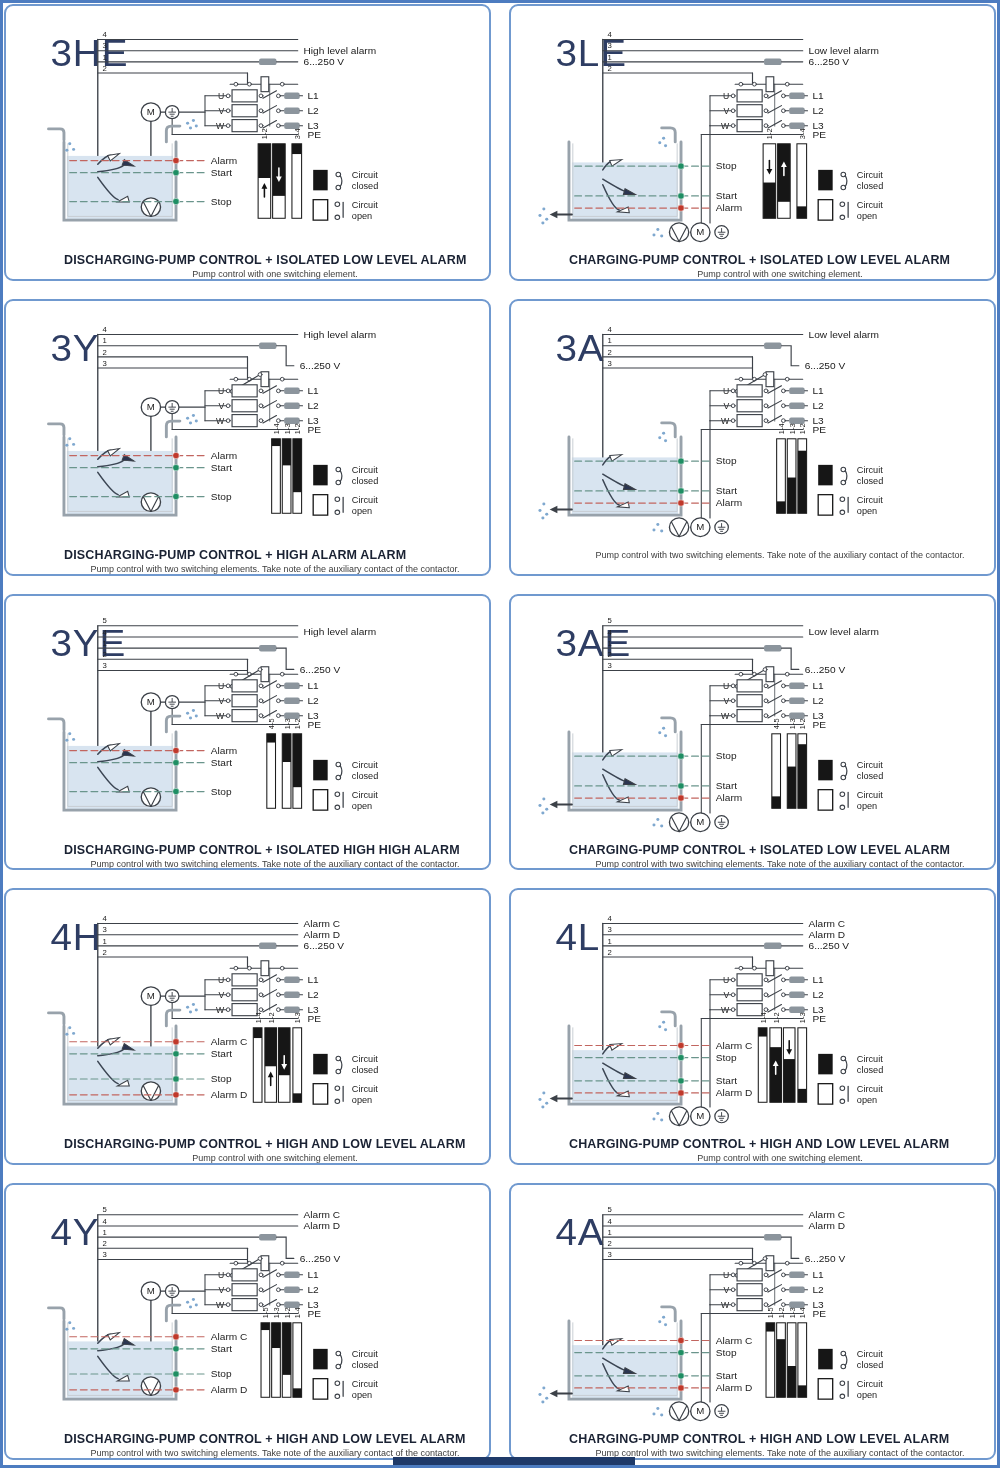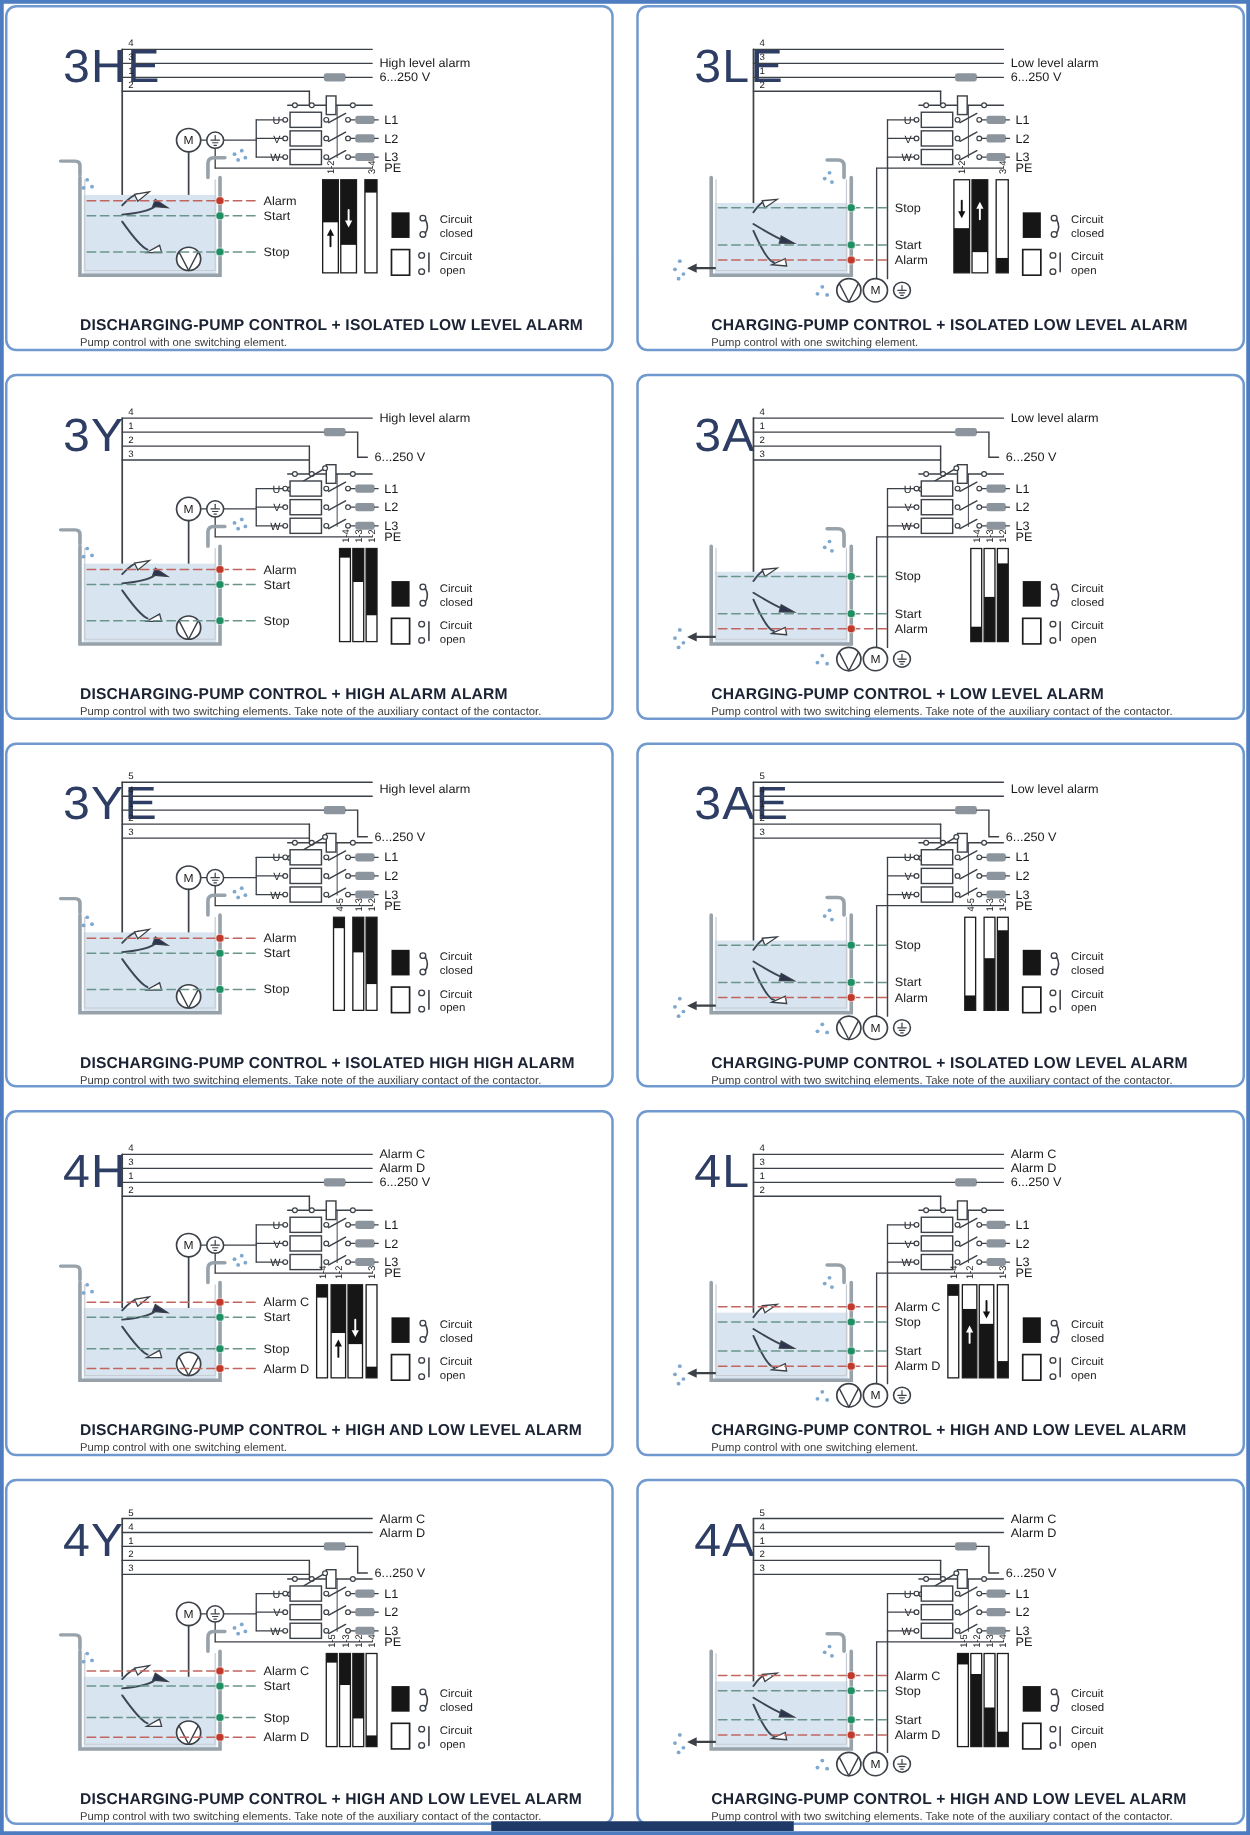--- a/index.html
+++ b/index.html
@@ -13,21 +13,21 @@
     grid-template-columns:1fr 1fr;grid-template-rows:repeat(5,1fr);
     gap:16px;
   }
   .panel{
     position:relative;border:2px solid #7099cf;border-radius:9px;margin:1px;background:#fff;overflow:hidden;
   }
   .panel svg.diag{position:absolute;left:0;top:0;width:100%;height:100%;}
   svg text{font-family:"Liberation Sans",sans-serif;}
   .caption{position:absolute;left:58px;top:247px;right:3px;z-index:3;}
   .caption h3{margin:0;font-size:12.5px;font-weight:bold;color:#1a2233;letter-spacing:.15px;white-space:nowrap;}
-  .caption p{margin:2px 0 0 0;font-size:9px;color:#3c3c3c;white-space:nowrap;}
+  .caption p{margin:2px 0 0 0;font-size:9px;color:#3c3c3c;white-space:nowrap;text-align:center;}
   .footer-bar{position:absolute;bottom:0;left:390px;width:242px;height:8px;background:#1f3a69;z-index:4;}
 </style>
 </head>
 <body>
 
 <div class="page">
   <div class="grid">
 
     <section class="panel">
       <svg class="diag" viewBox="0 0 500 293" preserveAspectRatio="none">
@@ -647,21 +647,20 @@
               <rect x="318" y="208" width="15" height="22" fill="#fff" stroke="#1d1d1d" stroke-width="1.4"></rect>
               <circle cx="343" cy="213" r="2.4" fill="#fff" stroke="#3c4148" stroke-width="1.1"></circle>
               <circle cx="343" cy="227" r="2.4" fill="#fff" stroke="#3c4148" stroke-width="1.1"></circle>
               <line x1="349" y1="211" x2="349" y2="227" stroke="#3c4148" stroke-width="1.3"></line>
               <text x="358" y="217" font-size="9.5" fill="#222" text-anchor="start">Circuit</text>
               <text x="358" y="229" font-size="9.5" fill="#222" text-anchor="start">open</text>
             </g>
           </g>
         </svg>
       <div class="caption">
-        <h3>CHARGING-PUMP CONTROL + LOW LEVEL ALARM</h3>
         <p>Pump control with two switching elements. Take note of the auxiliary contact of the contactor.</p>
       </div>
     </section>
 
     <section class="panel">
       <svg class="diag" viewBox="0 0 500 293" preserveAspectRatio="none">
           <g stroke-linecap="round">
             <text x="46" y="64" font-size="40" fill="#2e3d63" text-anchor="start" letter-spacing="1">3YE</text>
             <text x="100" y="29.5" font-size="8" fill="#222" text-anchor="start">5</text>
             <line x1="95" y1="32" x2="302" y2="32" stroke="#3c4148" stroke-width="1.2"></line>

